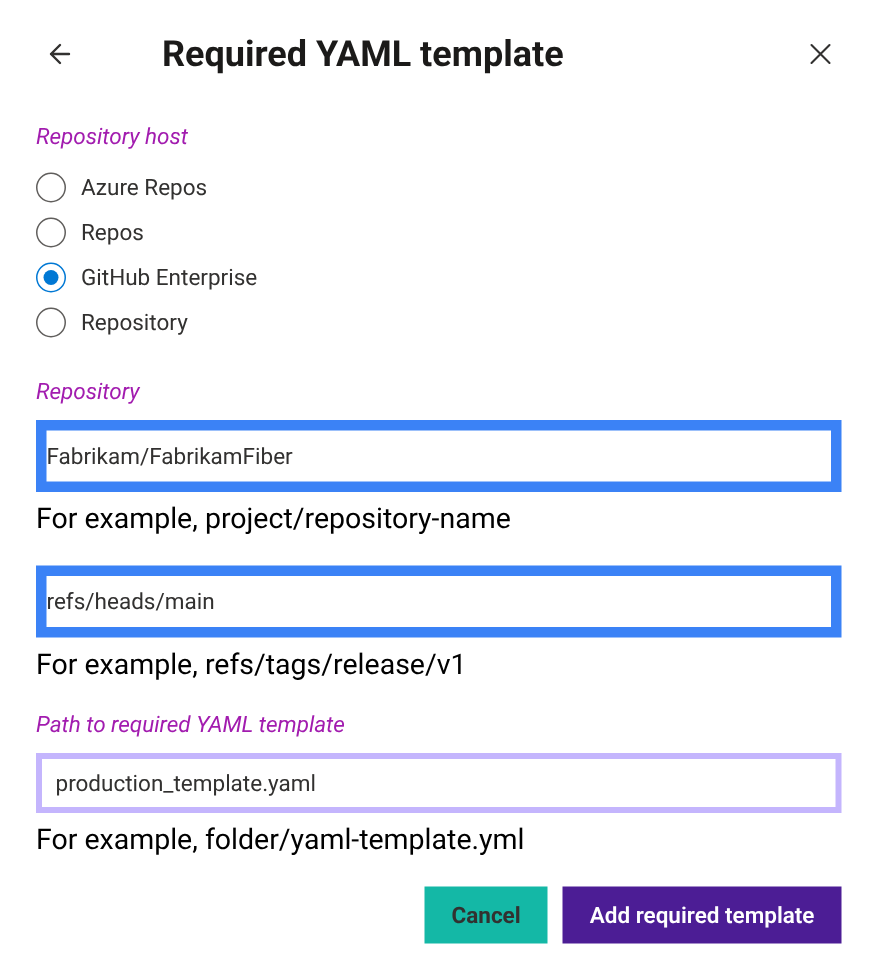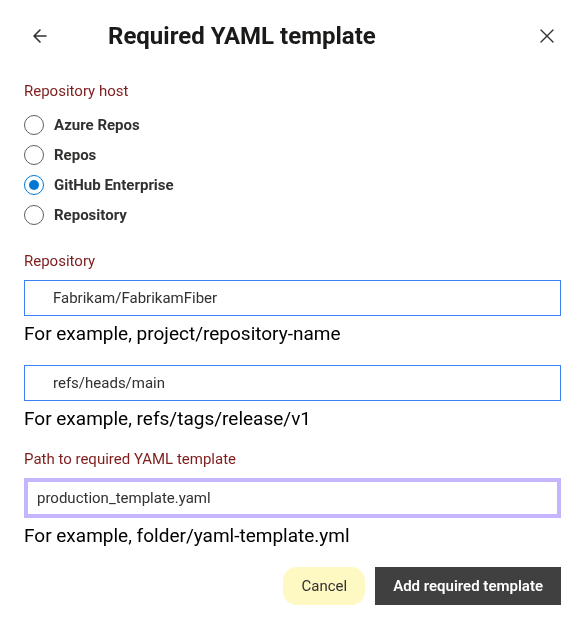--- a/index.html
+++ b/index.html
@@ -35,32 +35,32 @@
     .close-btn {
       background: none;
       border: none;
       cursor: pointer;
       padding: 6px;
       display: flex;
       align-items: center;
     }
     .section-label {
       font-size: 15px;
-      color: #7f1d1d;
+      color: #a21caf;
       margin-bottom: 10px;
+      font-style: italic;
     }
     .radio-group {
       margin-bottom: 22px;
     }
     .radio-row {
       display: flex;
       align-items: center;
       padding: 5px 0;
       cursor: pointer;
-      font-weight: bold;
     }
     .radio-circle {
       width: 20px;
       height: 20px;
       border-radius: 50%;
       border: 1.5px solid #605e5c;
       margin-right: 10px;
       display: flex;
       align-items: center;
       justify-content: center;
@@ -77,23 +77,23 @@
     }
     .radio-label {
       font-size: 15px;
       color: #323130;
     }
     .field-group {
       margin-bottom: 20px;
     }
     .text-input {
       width: 100%;
-      padding: 8px 28px;
+      padding: 8px 0;
       font-size: 15px;
-      border: 1px solid #3b82f6;
+      border: 7px solid #3b82f6;
       font-family: inherit;
       color: #323130;
       margin-bottom: 6px;
     }
     .text-input.focused {
       border: 4px solid #c4b5fd;
       padding: 7px 9px;
       outline: none;
     }
     .hint {
@@ -107,27 +107,26 @@
       margin-top: 8px;
     }
     .btn {
       padding: 10px 18px;
       font-size: 15px;
       border: none;
       cursor: pointer;
       font-family: inherit;
     }
     .btn-secondary {
-      background: #fef9c3;
+      background: #14b8a6;
       color: #323130;
-      font-weight: 400;
-      border-radius: 14px;
+      font-weight: 700;
     }
     .btn-primary {
-      background: #404040;
+      background: #4c1d95;
       color: #fff;
       font-weight: 600;
     }
   </style>
 </head>
 <body>
 
 <div class="header">
   <button class="back-btn">
     <svg width="20" height="20" viewBox="0 0 20 20">

